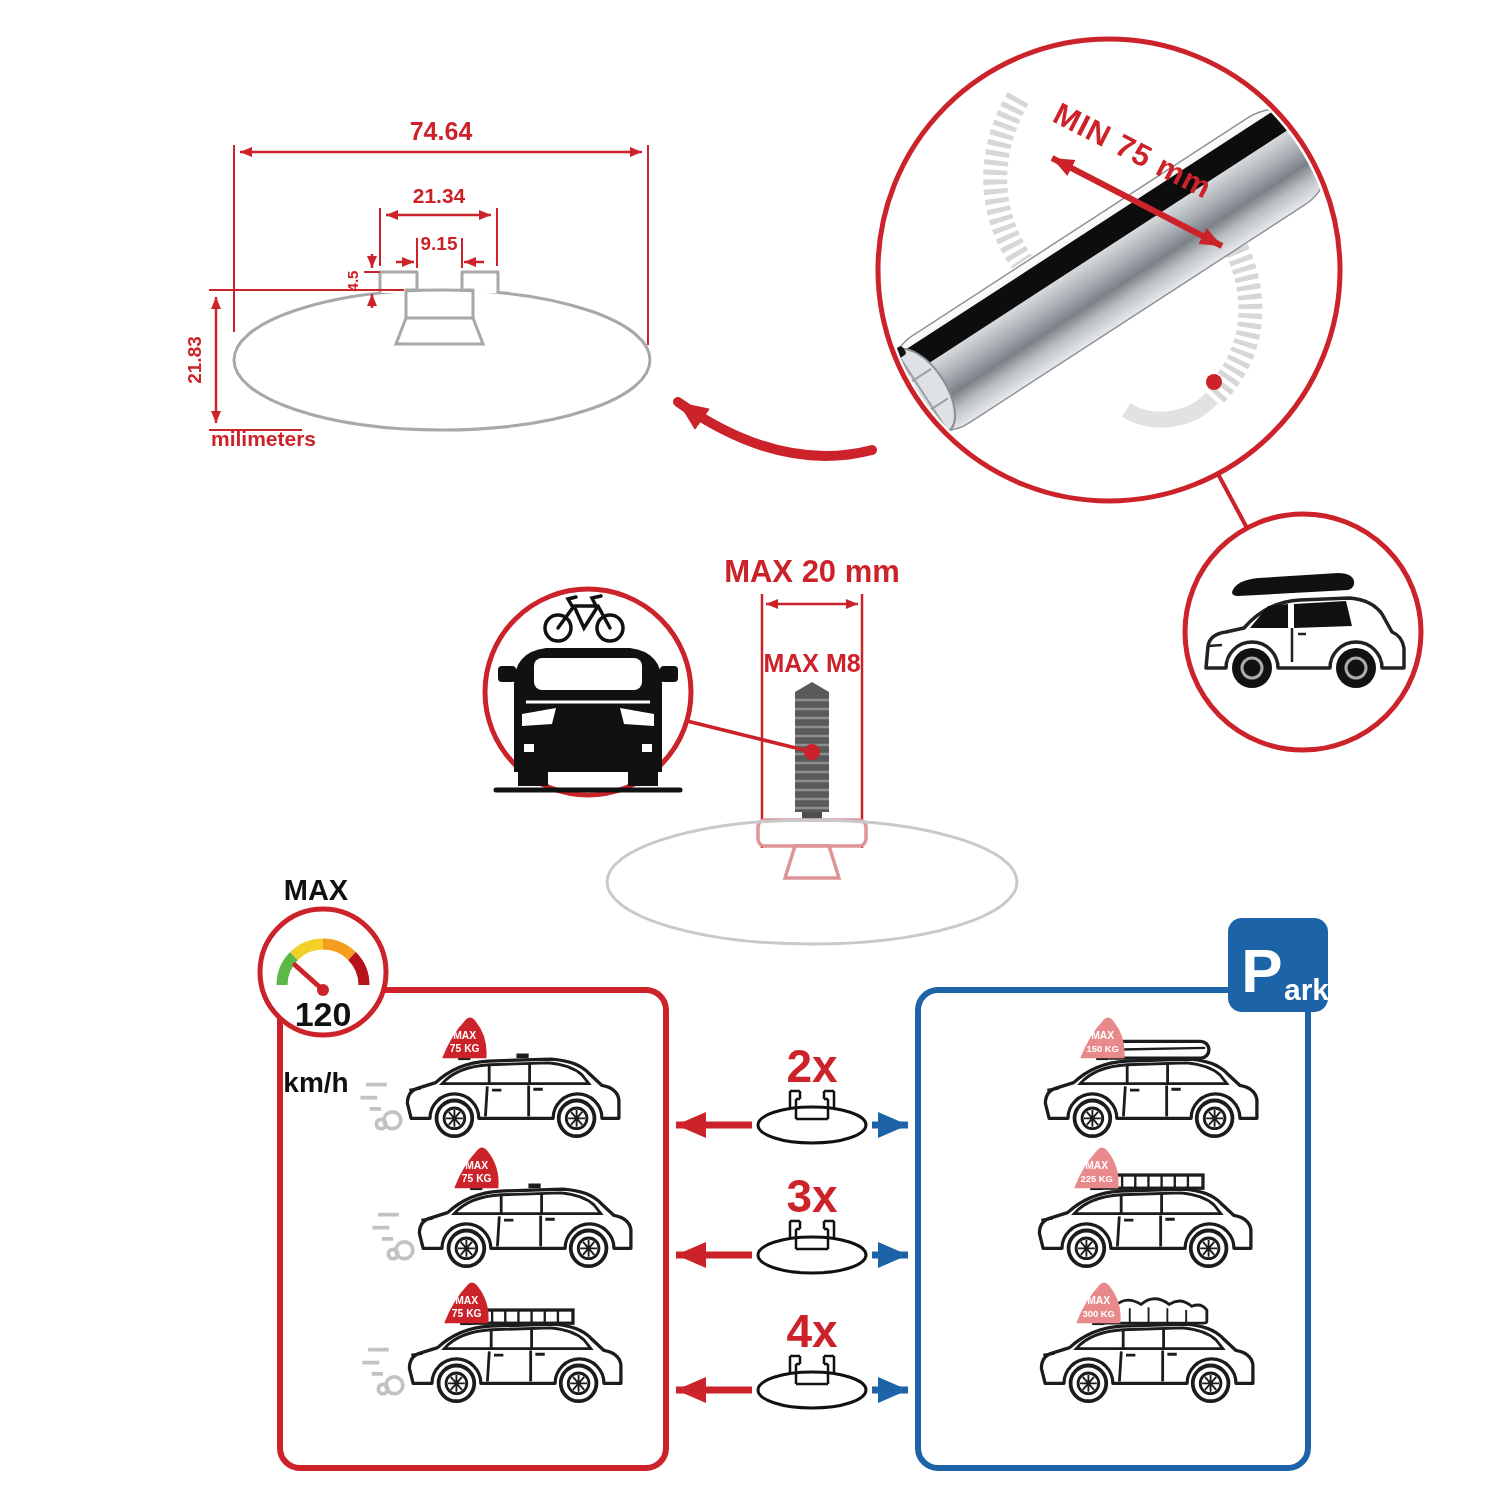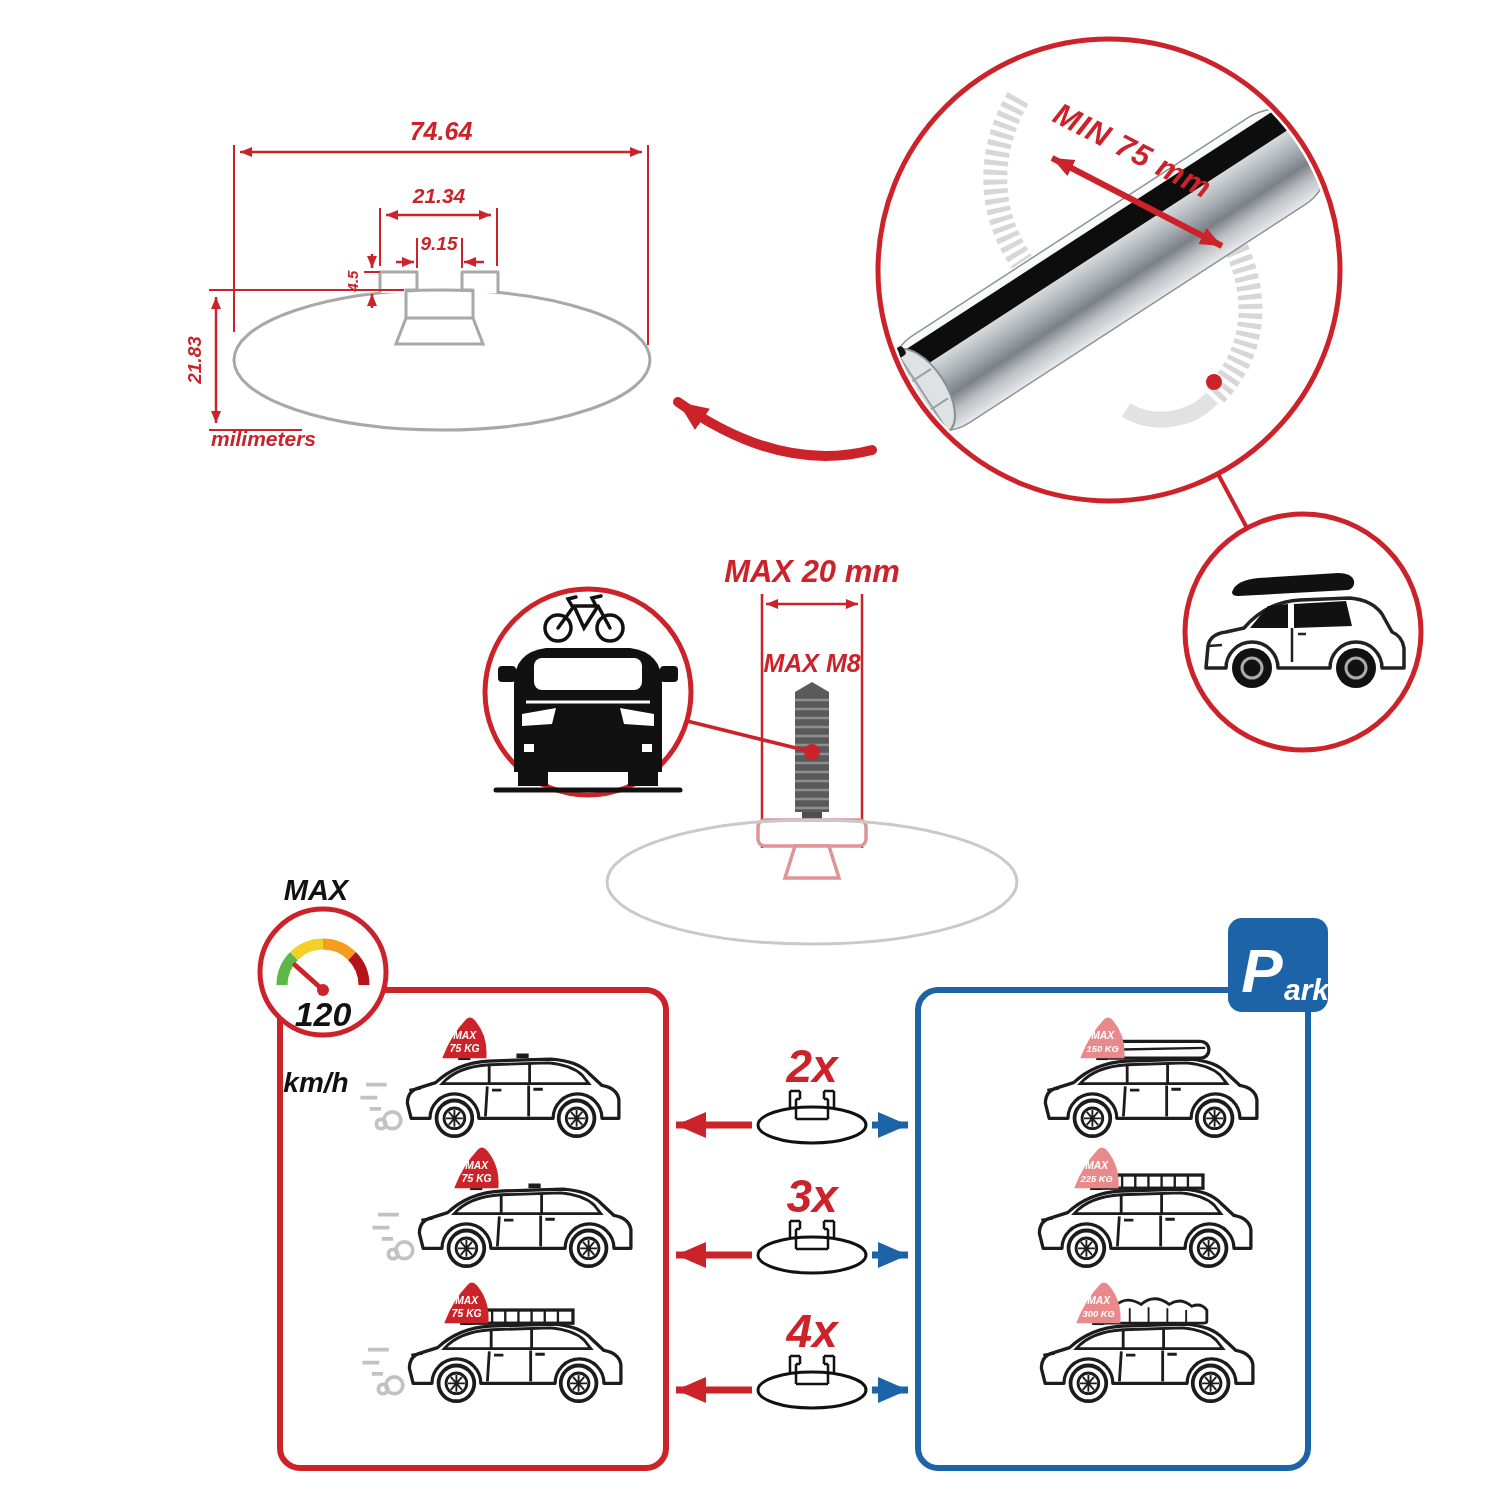--- a/index.html
+++ b/index.html
@@ -1,16 +1,16 @@
 <!DOCTYPE html>
 <html><head>
 <meta charset="utf-8">
 <style>
   html,body{margin:0;padding:0;background:#ffffff;}
-  .canvas{position:relative;width:1500px;height:1500px;background:#ffffff;overflow:hidden;font-style:italic;}
+  .canvas{position:relative;width:1500px;height:1500px;background:#ffffff;overflow:hidden;}
   svg{font-family:"Liberation Sans",sans-serif;}
   text{user-select:none;}
 </style>
 </head>
 <body>
 
 <div class="canvas">
 <svg width="1500" height="1500" viewBox="0 0 1500 1500">
   <defs>
     <linearGradient id="alu" x1="0" y1="0" x2="0" y2="1">

